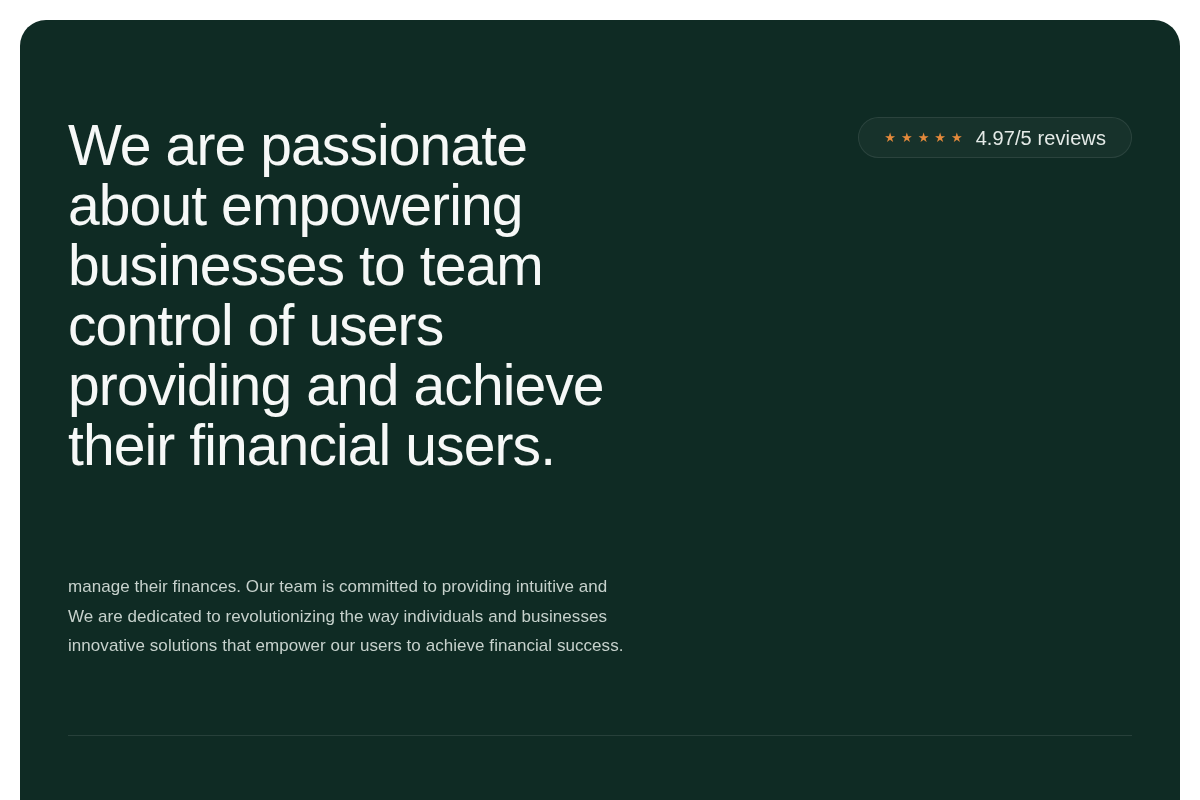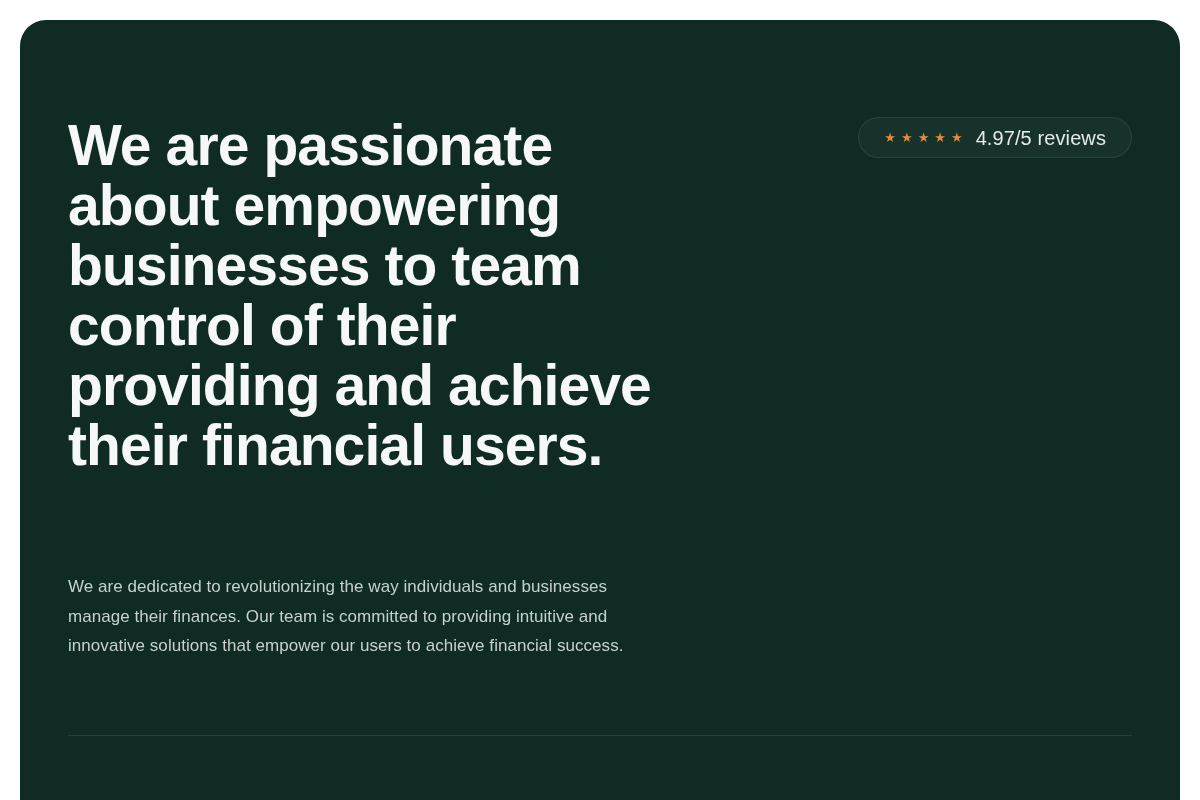--- a/index.html
+++ b/index.html
@@ -82,21 +82,21 @@
   }
 
   
   .headline {
     position: absolute;
     left: 0;
     top: 95px;
     width: 720px;
     color: #F6F8F7;
     font-size: 57px;
-    font-weight: 700;
+    font-weight: 400;
     line-height: 60px;
     letter-spacing: -0.9px;
   }
 
   .headline .hl-line { display: block; }
 
   
   .lede {
     position: absolute;
     left: 0;
@@ -137,28 +137,28 @@
           <span class="star">★</span>
           <span class="star">★</span>
         </span>
         <span class="rating-text">4.97/5 reviews</span>
       </div>
 
       <h1 class="headline">
         <span class="hl-line">We are passionate</span>
         <span class="hl-line">about empowering</span>
         <span class="hl-line">businesses to team</span>
-        <span class="hl-line">control of their</span>
+        <span class="hl-line">control of users</span>
         <span class="hl-line">providing and achieve</span>
         <span class="hl-line">their financial users.</span>
       </h1>
 
       <p class="lede">
+        <span class="p-line">manage their finances. Our team is committed to providing intuitive and</span>
         <span class="p-line">We are dedicated to revolutionizing the way individuals and businesses</span>
-        <span class="p-line">manage their finances. Our team is committed to providing intuitive and</span>
         <span class="p-line">innovative solutions that empower our users to achieve financial success.</span>
       </p>
 
       <div class="divider"></div>
 
     </div>
   </div>
 
 </div>
 

